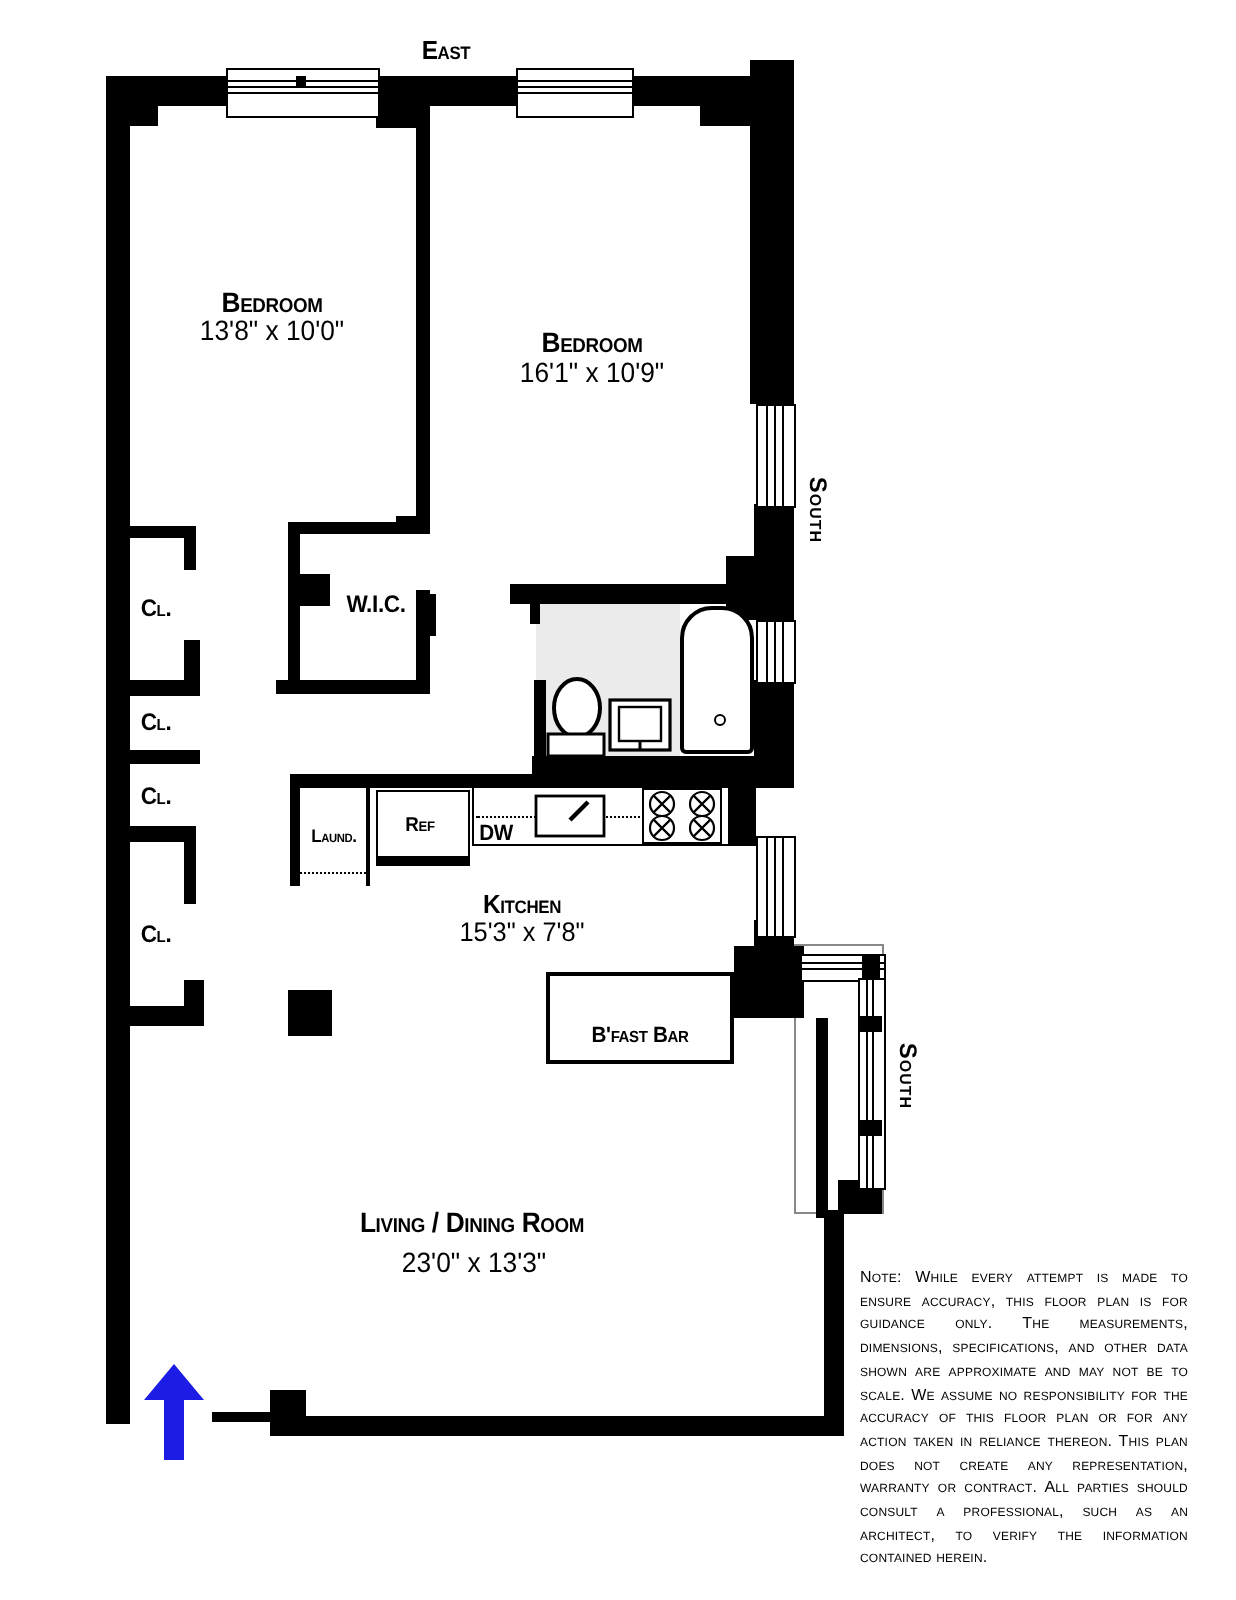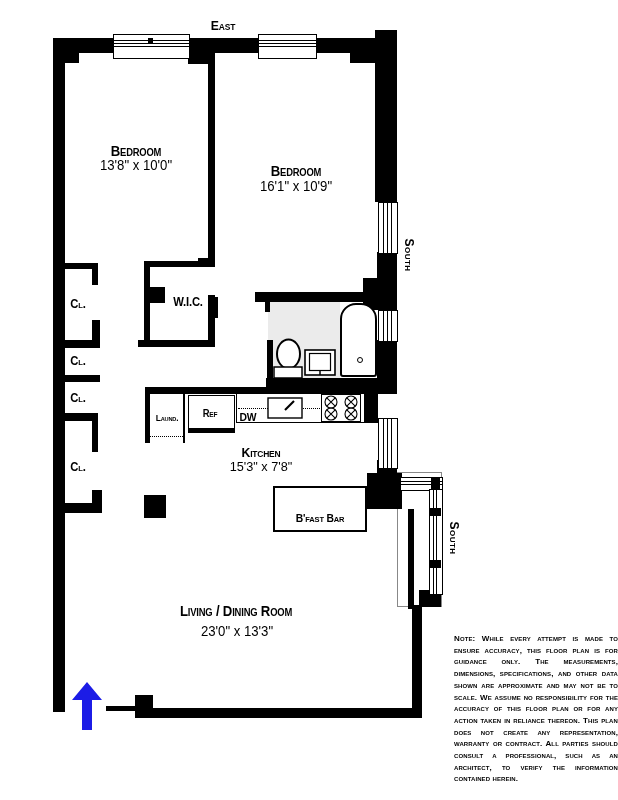--- a/index.html
+++ b/index.html
@@ -16,22 +16,22 @@
         writing-mode:vertical-rl;transform:translate(-50%,-50%);letter-spacing:.5px;}
   
   .win-h{position:absolute;background:#fff;border:1px solid #000;}
   .win-h .l{position:absolute;left:0;right:0;height:1px;background:#000;}
   
   .win-v{position:absolute;background:#fff;border:1px solid #000;}
   .win-v .l{position:absolute;top:0;bottom:0;width:1px;background:#000;}
   .sq{position:absolute;background:#000;}
   .fixture{position:absolute;background:#fff;border:1px solid #000;box-sizing:border-box;}
   .dotted{position:absolute;border-top:1px dotted #000;height:0;}
-  .note{position:absolute;left:454px;top:633px;width:164px;font-size:8px;line-height:11.7px;
-        font-weight:bold;font-variant:small-caps;text-align:justify;letter-spacing:.1px;}
+  .note{position:absolute;left:430px;top:633px;width:164px;font-size:8px;line-height:11.7px;
+        font-weight:normal;font-variant:small-caps;text-align:justify;letter-spacing:.1px;}
 </style>
 </head>
 <body>
 
 <div id="plan">
 
   <div class="abs" style="left:268px;top:302px;width:72px;height:78px;background:#ebebeb;"></div>
 
   <div class="abs" style="left:397px;top:472px;width:45px;height:135px;border:1px solid #888;background:#fff;box-sizing:border-box;"></div>
 

